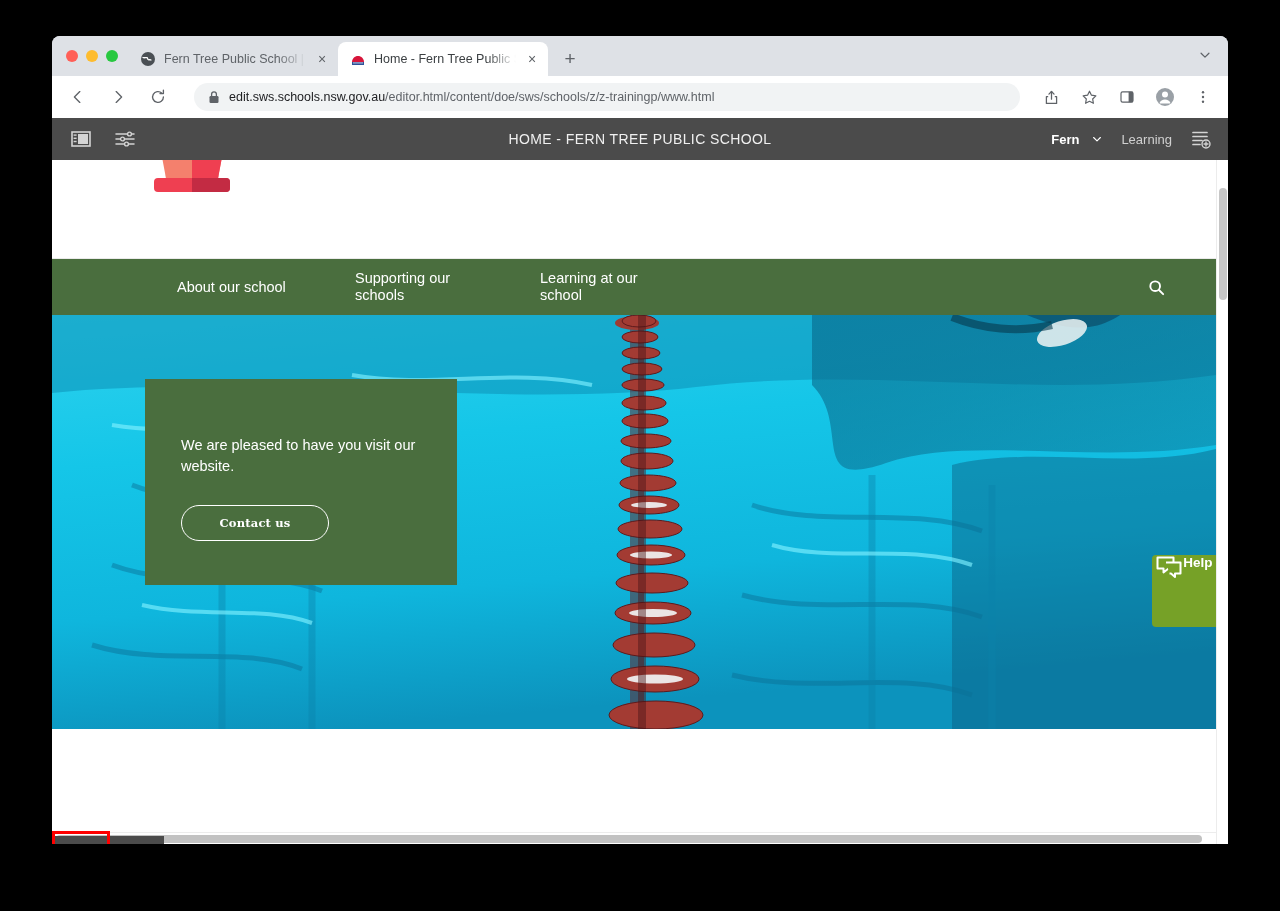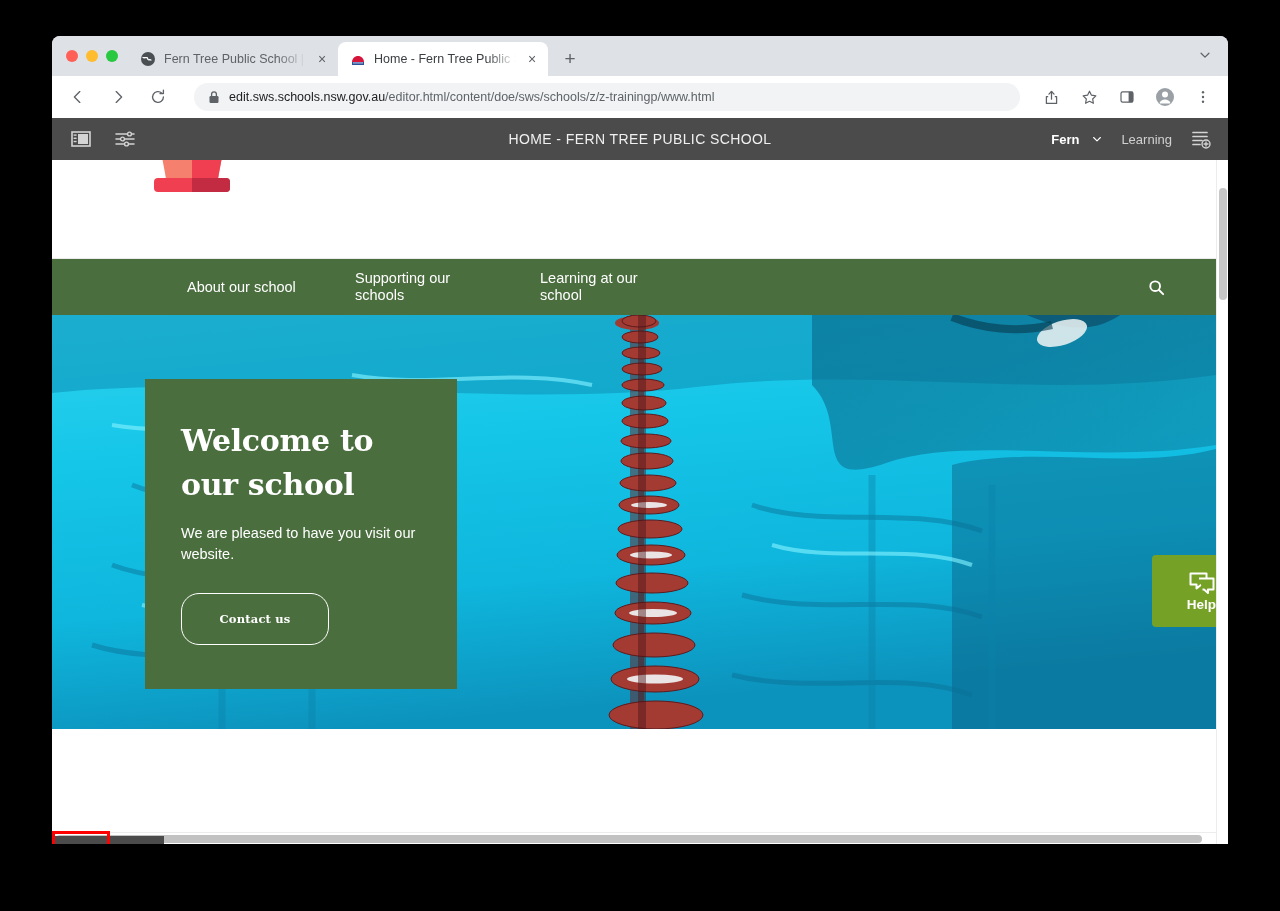--- a/index.html
+++ b/index.html
@@ -204,21 +204,21 @@
     align-items: center;
     position: relative;
     border-top: 1px solid #eaeaea;
   }
   .nav-item {
     color: #fff;
     font-size: 14.5px;
     line-height: 17px;
     padding: 0 0 0 0;
   }
-  #nav-item-0 { position: absolute; left: 135px; }
+  #nav-item-0 { position: absolute; left: 125px; }
   #nav-item-1 { position: absolute; left: 303px; width: 130px; }
   #nav-item-2 { position: absolute; left: 488px; width: 120px; }
   #nav-search {
     position: absolute;
     right: 48px;
     display: flex; align-items: center; justify-content: center;
     width: 24px; height: 24px;
     color: #fff;
   }
 
@@ -248,38 +248,38 @@
   }
   #welcome-body {
     margin-top: 16px;
     font-size: 14.5px;
     line-height: 21px;
   }
   #contact-us-button {
     margin-top: 28px;
     display: inline-flex;
     align-items: center; justify-content: center;
-    width: 148px; height: 52px;
+    width: 148px; height: 36px;
     border: 1.5px solid #fff;
     border-radius: 18px;
     color: #fff;
     font-family: "DejaVu Serif", serif;
     font-weight: bold;
     font-size: 11.5px;
     letter-spacing: 0.2px;
   }
 
   #help-button {
     position: absolute;
     right: 0; top: 240px;
     width: 64px; height: 72px;
     background: #76a127;
     border-radius: 4px 0 0 4px;
-    display: flex; flex-direction: column;
-    align-items: flex-end; justify-content: center;
+    display: flex; flex-direction: row;
+    align-items: flex-start; justify-content: center;
     color: #fff;
     z-index: 6;
   }
   #help-label { font-size: 13.5px; font-weight: bold; }
 
   
   #component-toolbar {
     position: absolute;
     left: 0; top: 676px;
     display: flex;
@@ -580,21 +580,20 @@
           <g fill="#f3f7f8" opacity="0.9">
             <ellipse cx="597" cy="190" rx="18" ry="3"></ellipse>
             <ellipse cx="599" cy="240" rx="21" ry="3.5"></ellipse>
             <ellipse cx="601" cy="298" rx="24" ry="4"></ellipse>
             <ellipse cx="603" cy="364" rx="28" ry="4.5"></ellipse>
           </g>
           <rect x="586" y="0" width="8" height="414" fill="#4a1416" opacity="0.45"></rect>
         </svg>
 
         <div id="welcome-card">
-          <div id="welcome-heading">Welcome to our school</div>
           <div id="welcome-body">We are pleased to have you visit our website.</div>
           <div id="contact-us-button">Contact us</div>
         </div>
 
         <div id="help-button">
           <svg width="28" height="26" viewBox="0 0 28 26">
             <path d="M2.5 2.5h16v11h-5l-5 4v-4h-6z" stroke="#fff" stroke-width="2" fill="none" stroke-linejoin="round"></path>
             <path d="M11 7.5h14.5v11H20v3.5l-4-3.5h-1.5" stroke="#fff" stroke-width="2" fill="#76a127" stroke-linejoin="round"></path>
           </svg>
           <span id="help-label">Help</span>

